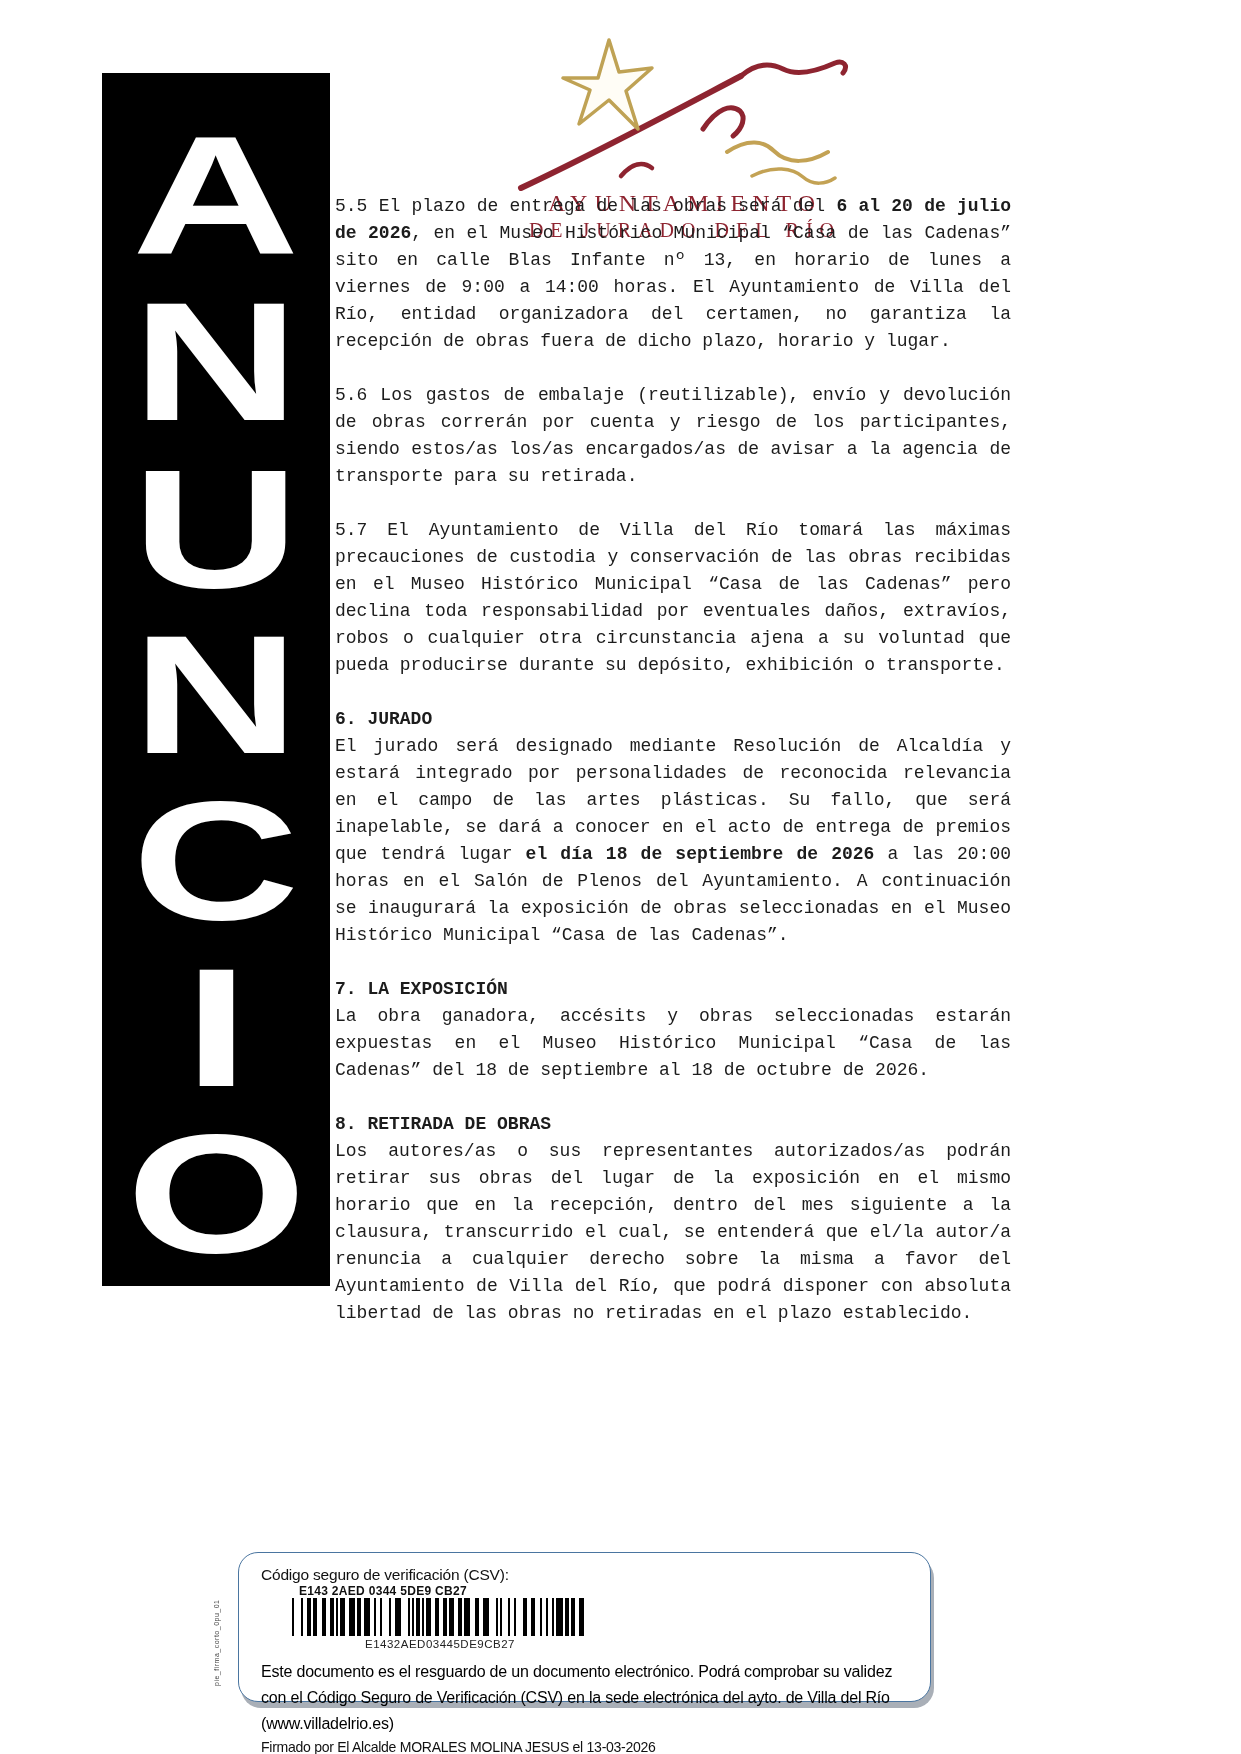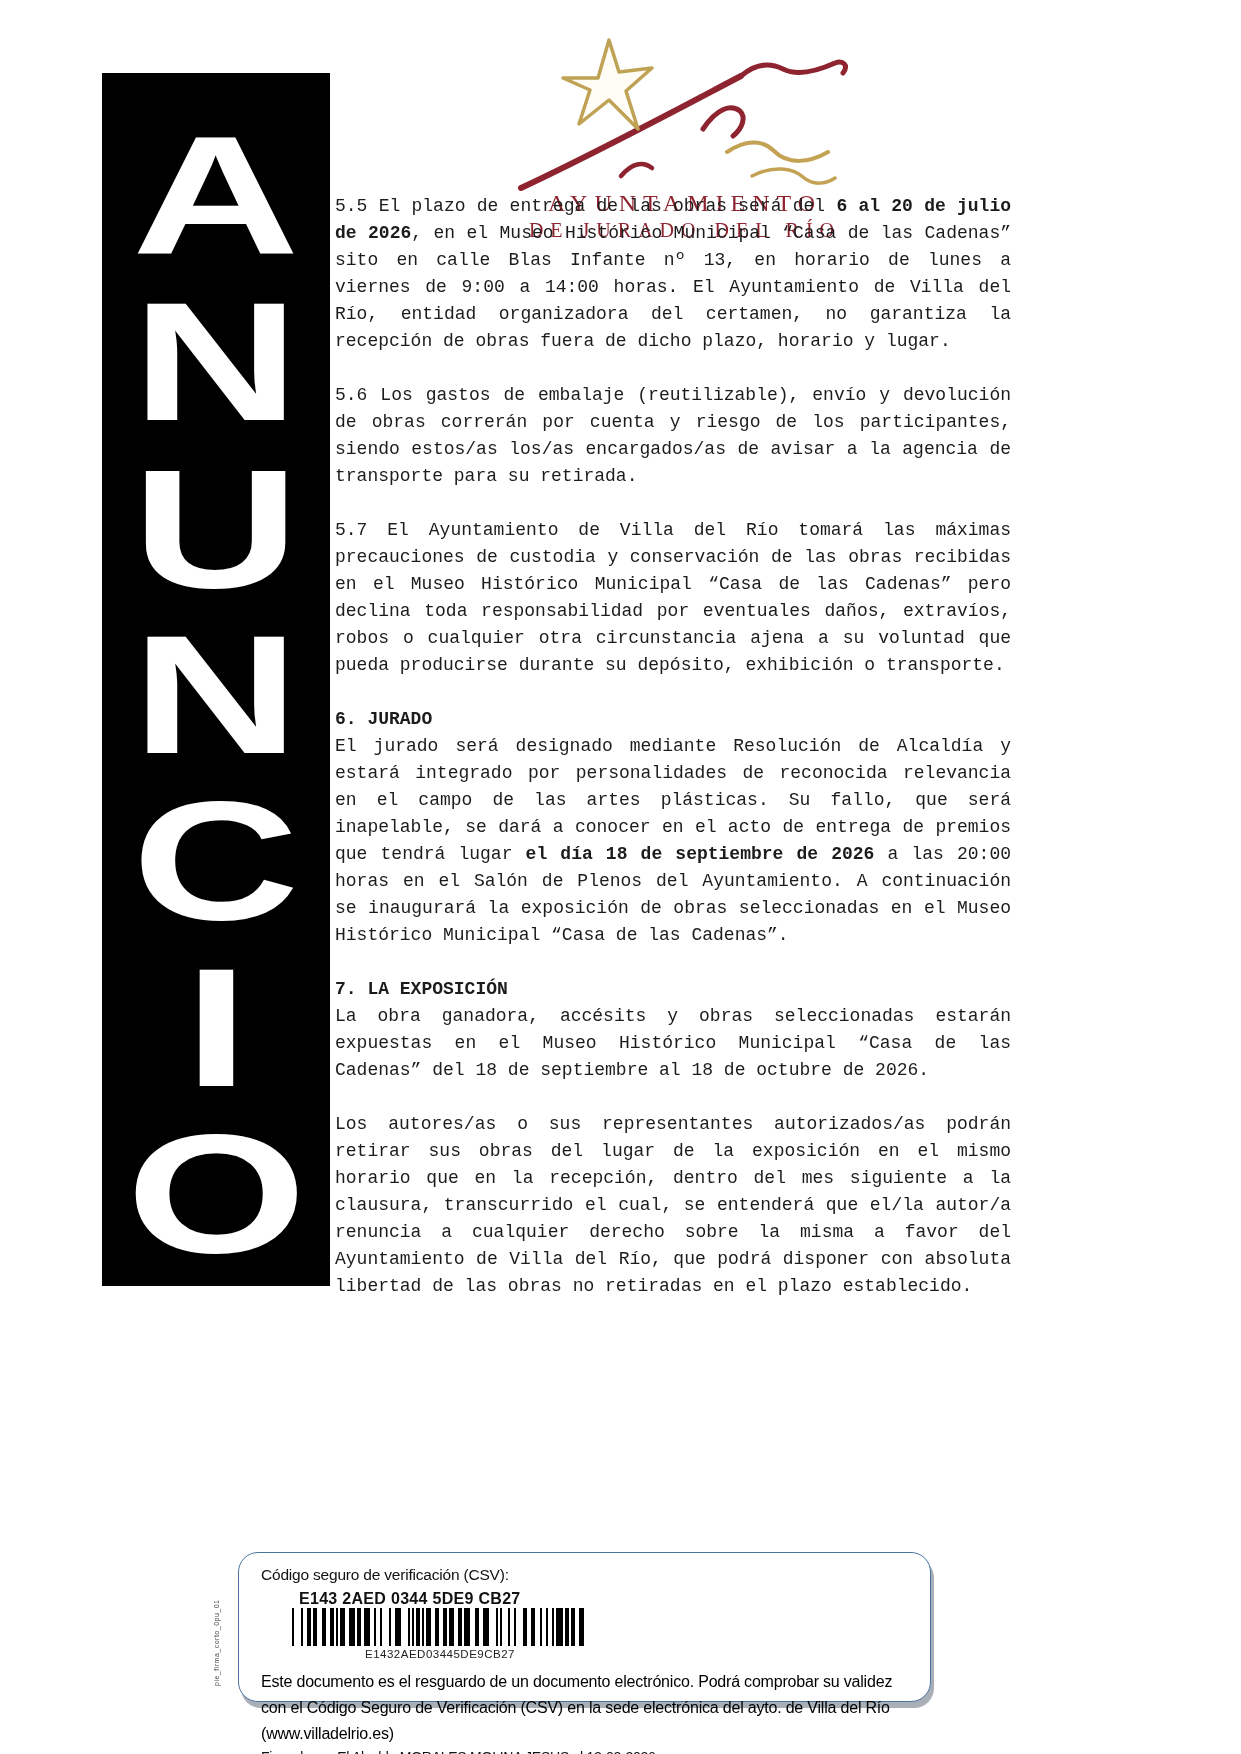--- a/index.html
+++ b/index.html
@@ -63,21 +63,21 @@
     border: 1.6px solid #4a75a0;
     border-radius: 20px;
     box-shadow: 3px 6px 0 0 #a9afb7;
     background: #ffffff;
     box-sizing: border-box;
     padding: 10px 14px 0 22px;
   }
   .vbox-top { display: flex; justify-content: space-between; flex-direction: column; }
   .vbox-left { padding-top: 3px; }
   .csv-label { font-size: 15.5px; color: #111; letter-spacing: -0.2px; }
-  .csv-code  { font-size: 16px; font-weight: bold; color: #111; margin-top: 6px; margin-left: 38px; letter-spacing: 0.3px; }
+  .csv-code  { font-size: 12px; font-weight: bold; color: #111; margin-left: 38px; letter-spacing: 0.3px; }
   .vbox-right { width: 358px; text-align: center; }
   .barcode { height: 38px; display: flex; align-items: stretch; justify-content: center; overflow: hidden; }
   .barcode i { display: block; height: 100%; }
   .barcode-caption { font-size: 11.5px; color: #222; margin-top: 2px; letter-spacing: 0.5px; }
   .vbox-notice { margin-top: 9px; font-size: 16px; color: #000000; line-height: 26px; letter-spacing: -0.2px; }
   .vbox-signed { margin-top: 2px; font-size: 14.5px; color: #111; transform: scaleX(0.97); transform-origin: left; letter-spacing: -0.3px; }
 
   .side-label {
     position: absolute; left: 213px; top: 1586px; height: 100px;
     writing-mode: vertical-rl; transform: rotate(180deg);
@@ -121,20 +121,21 @@
   </div>
 
   <div class="docbody">
       <div class="para"><span>5.5  El plazo de entrega de las obras será del </span><span class="b">6 al 20 de julio de 2026</span><span>, en el Museo Histórico Municipal “Casa de las Cadenas” sito en calle Blas Infante nº 13, en horario de lunes a viernes de 9:00 a 14:00 horas. El Ayuntamiento de Villa del Río, entidad organizadora del certamen, no garantiza la recepción de obras fuera de dicho plazo, horario y lugar.</span></div>
       <div class="para"><span>5.6 Los gastos de embalaje (reutilizable), envío y devolución de obras correrán por cuenta y riesgo de los participantes, siendo estos/as los/as encargados/as de avisar a la agencia de transporte para su retirada.</span></div>
       <div class="para"><span>5.7  El Ayuntamiento de Villa del Río tomará las máximas precauciones de custodia y conservación de las obras recibidas en el Museo Histórico Municipal “Casa de las Cadenas” pero declina toda responsabilidad por eventuales daños, extravíos, robos o cualquier otra circunstancia ajena a su voluntad que pueda producirse durante su depósito, exhibición o transporte.</span></div>
       <div class="heading"><span class="b">6. JURADO</span></div>
       <div class="para"><span>El jurado será designado mediante Resolución de Alcaldía y estará integrado por personalidades de reconocida relevancia en el campo de las artes plásticas. Su fallo, que será inapelable, se dará a conocer en el acto de entrega de premios que tendrá lugar </span><span class="b">el día 18 de septiembre de 2026</span><span> a las 20:00 horas en el Salón de Plenos del Ayuntamiento. A continuación se inaugurará la exposición de obras seleccionadas en el Museo Histórico Municipal “Casa de las Cadenas”.</span></div>
       <div class="heading"><span class="b">7. LA EXPOSICIÓN</span></div>
       <div class="para"><span>La obra ganadora, accésits y obras seleccionadas estarán expuestas en el Museo Histórico Municipal “Casa de las Cadenas” del 18 de septiembre al  18 de octubre de 2026.</span></div>
+      <div class="heading"><span class="b">8. RETIRADA DE OBRAS</span></div>
       <div class="para"><span>Los autores/as o sus representantes autorizados/as podrán retirar sus obras del lugar de la exposición en el mismo horario que en la recepción, dentro del mes siguiente a la clausura, transcurrido el cual, se entenderá que el/la autor/a renuncia a cualquier derecho sobre la misma a favor del Ayuntamiento de Villa del Río, que podrá disponer con absoluta libertad de las obras no retiradas en el plazo establecido.</span></div>
     </div>
 
 
   <div class="vbox">
     <div class="vbox-top">
       <div class="vbox-left">
         <div class="csv-label">Código seguro de verificación (CSV):</div>
         <div class="csv-code">E143 2AED 0344 5DE9 CB27</div>
       </div>

